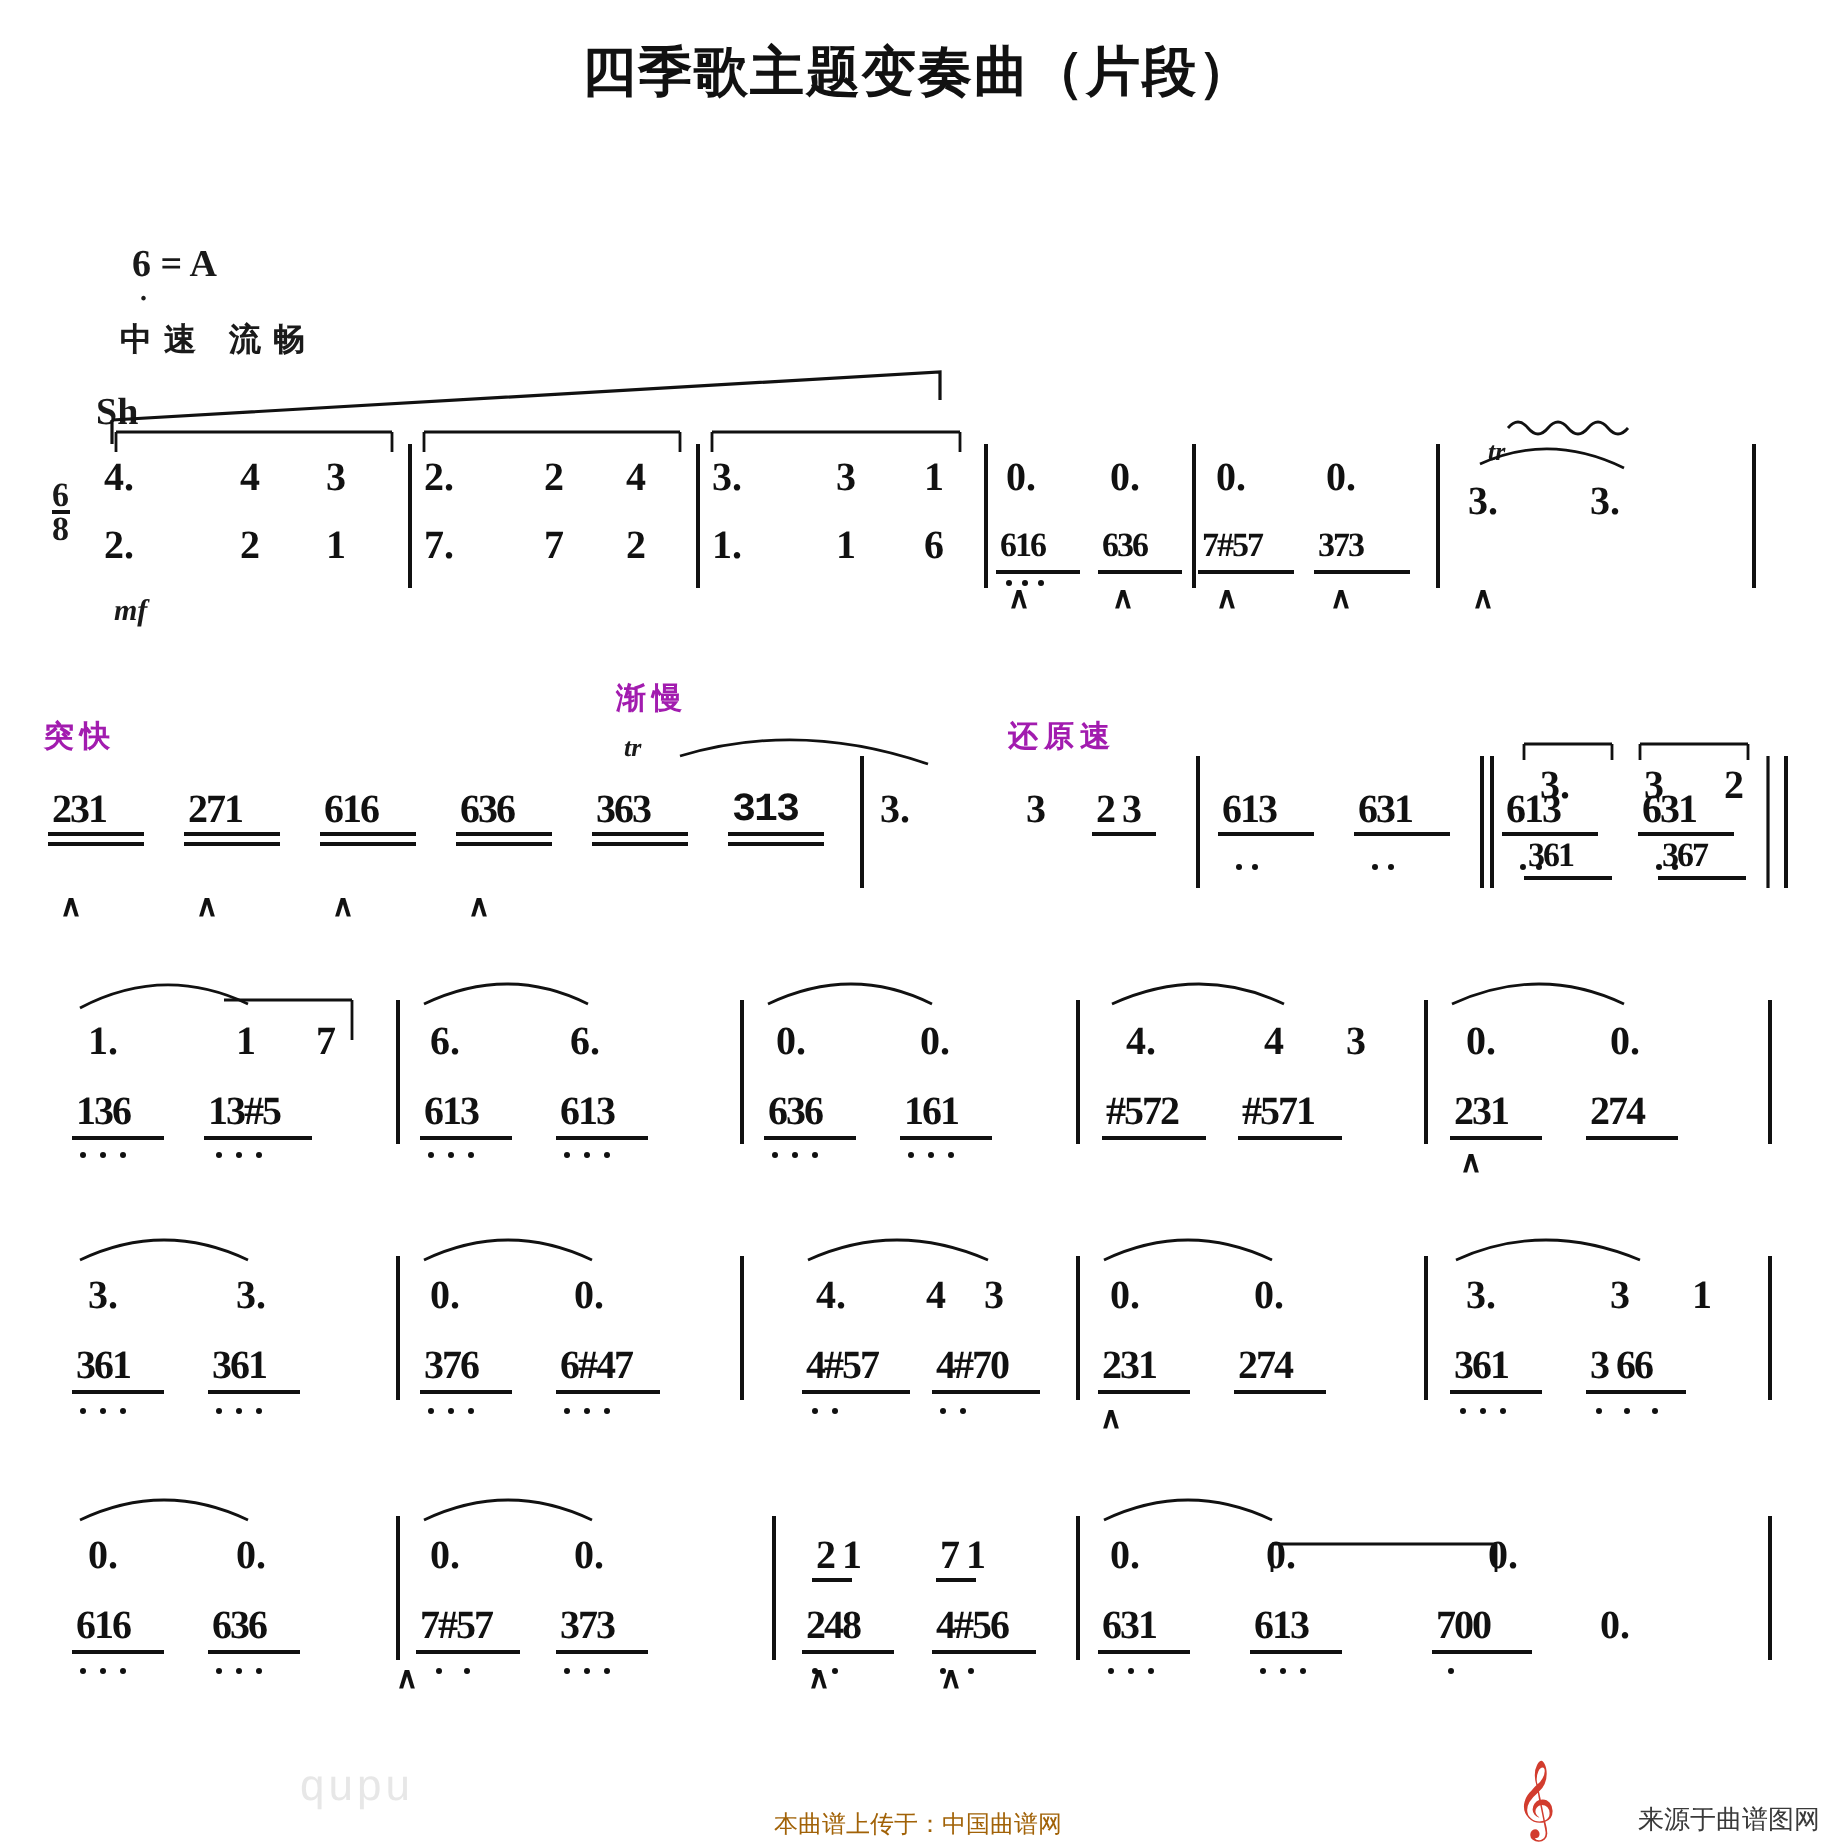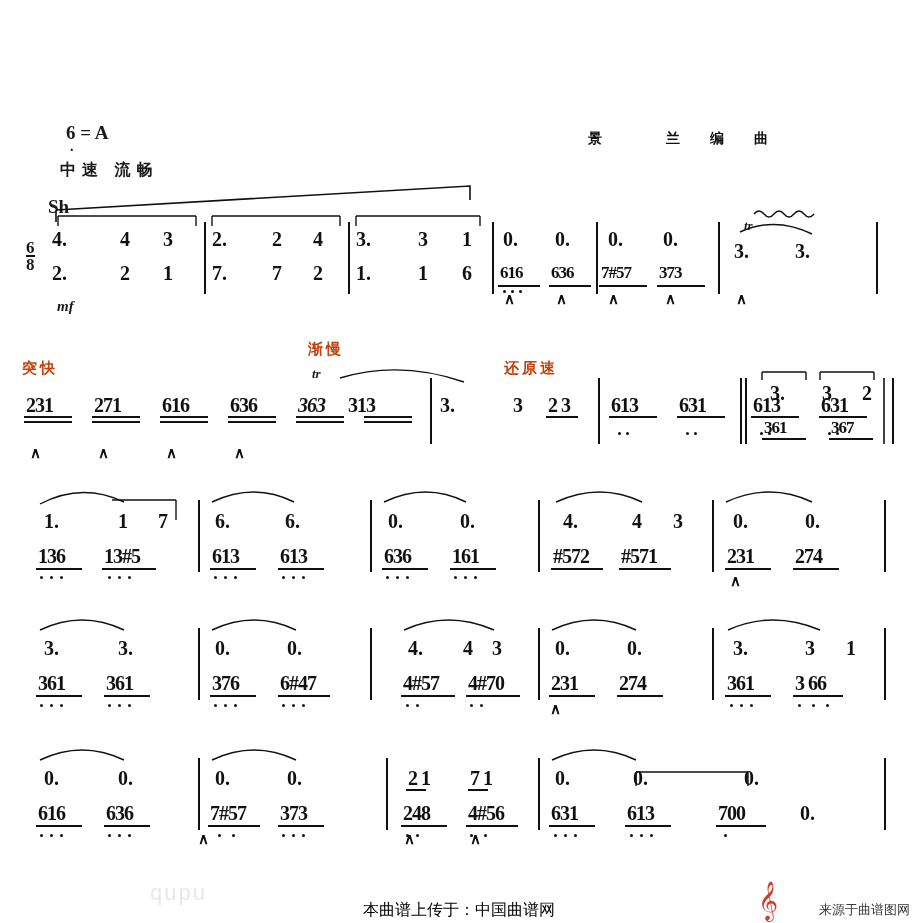--- a/index.html
+++ b/index.html
@@ -53,21 +53,21 @@
     text-align:center;
   }
   .meter .num{display:block;}
   .meter .den{display:block;border-top:2px solid #111;}
 
   .mark{
     position:absolute;
     font-family:Liberation Serif, serif;
     font-weight:bold;font-size:15px;
     letter-spacing:3px;
-    color:#c2410c;
+    color:#a21caf;
   }
   .dyn{
     position:absolute;
     font-family:"Liberation Serif", serif;
     font-style:italic;font-weight:bold;font-size:15px;
   }
   .tr{
     position:absolute;
     font-family:"Liberation Serif", serif;
     font-style:italic;font-weight:bold;font-size:13px;
@@ -126,39 +126,39 @@
   }
   .wm-note{
     position:absolute;bottom:6px;right:140px;
     font-size:34px;color:#d23c2e;
     font-family:"DejaVu Sans", sans-serif;
     line-height:34px;
   }
   .wm-center{
     position:absolute;bottom:2px;left:50%;
     transform:translateX(-50%);
-    font-size:16px;color:#000000;
+    font-size:12px;color:#a16207;
     font-family:"Liberation Sans", sans-serif;
     white-space:nowrap;
   }
   .wm-faint{
     position:absolute;
     color:rgba(120,120,120,.18);
     font-family:"Liberation Sans", sans-serif;
     font-size:22px;
     letter-spacing:2px;
   }
 </style>
 </head>
 <body>
 
 <div class="sheet">
 
-
-  <div class="credit credit-2">景                     兰编曲</div>
+  <div class="title">四季歌主题变奏曲（片段）</div>
+
 
   <div class="keysig">
     <span>6 = A</span>
     <span class="dotunder">.</span>
   </div>
 
   <div class="tempo">中速  流畅</div>
 
   <div class="meter">
     <span class="num">6</span>
@@ -208,22 +208,22 @@
 
   <div class="n small grp" style="top:263px;left:500px;">616</div>
   <div class="n small grp" style="top:263px;left:551px;">636</div>
   <div class="n small grp" style="top:263px;left:601px;">7#57</div>
   <div class="n small grp" style="top:263px;left:659px;">373</div>
 
   <div class="n grp" style="top:394px;left:26px;">231</div>
   <div class="n grp" style="top:394px;left:94px;">271</div>
   <div class="n grp" style="top:394px;left:162px;">616</div>
   <div class="n grp" style="top:394px;left:230px;">636</div>
-  <div class="n grp" style="top:394px;left:298px;font-style:italic;">363</div>
-  <div class="n grp" style="top:394px;left:348px;">313</div>
+  <div class="n grp" style="top:394px;left:298px;">363</div>
+  <div class="n grp" style="top:394px;left:366px;font-family:Liberation Mono, monospace;">313</div>
 
   <div class="n" style="top:394px;left:440px;">3.</div>
   <div class="n" style="top:394px;left:513px;">3</div>
   <div class="n grp" style="top:394px;left:548px;">2 3</div>
 
   <div class="n grp" style="top:394px;left:611px;">613</div>
   <div class="n grp" style="top:394px;left:679px;">631</div>
   <div class="n grp" style="top:394px;left:753px;">613</div>
   <div class="n grp" style="top:394px;left:821px;">631</div>
 

